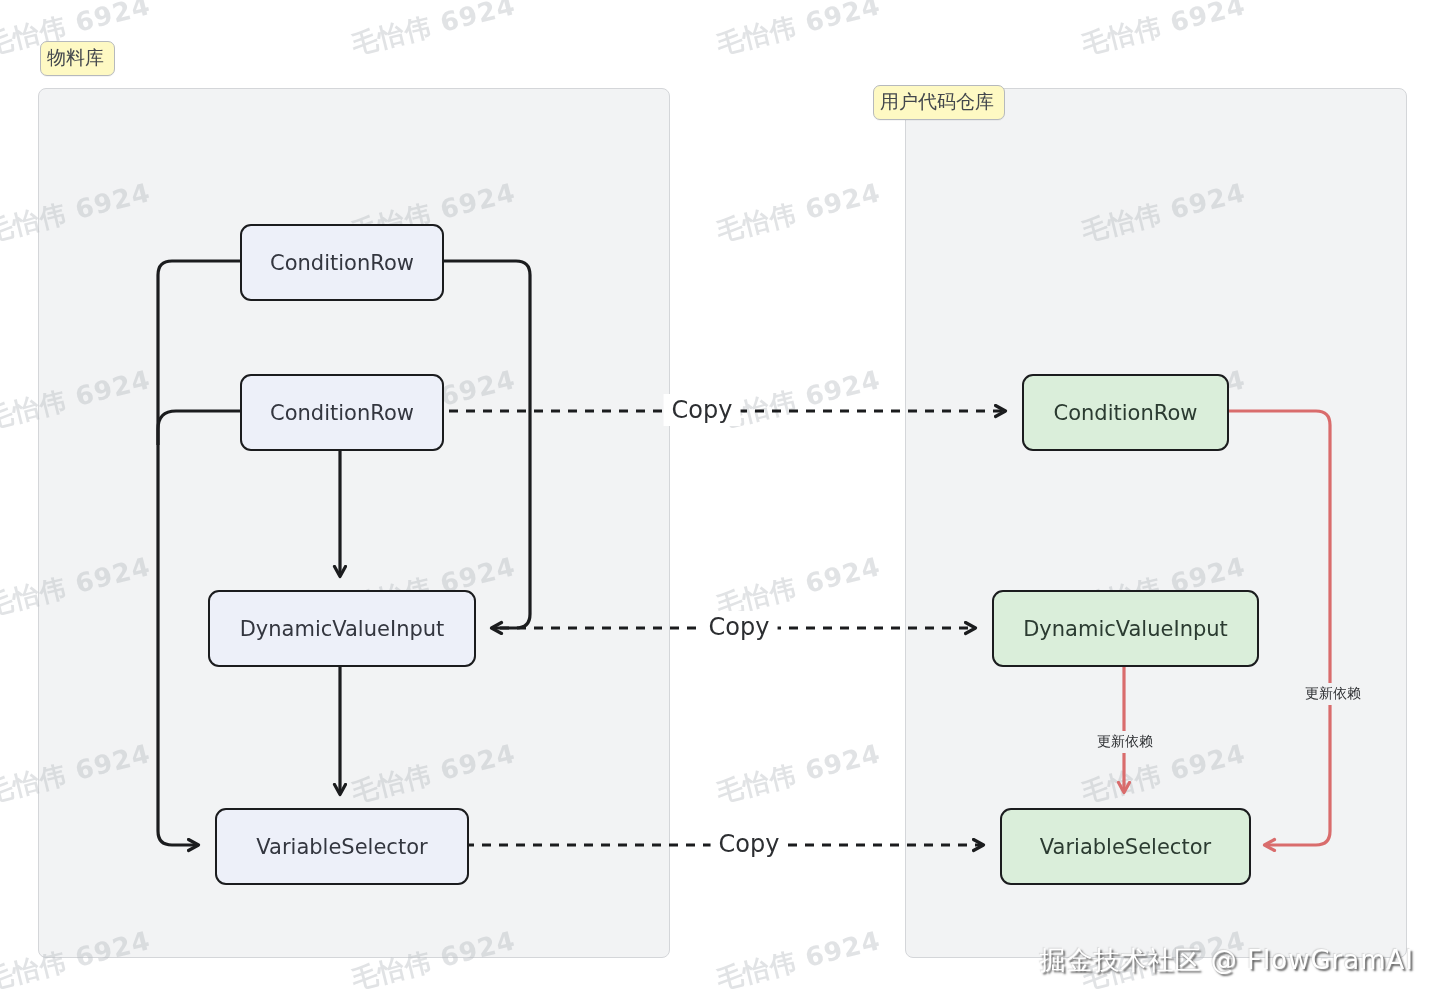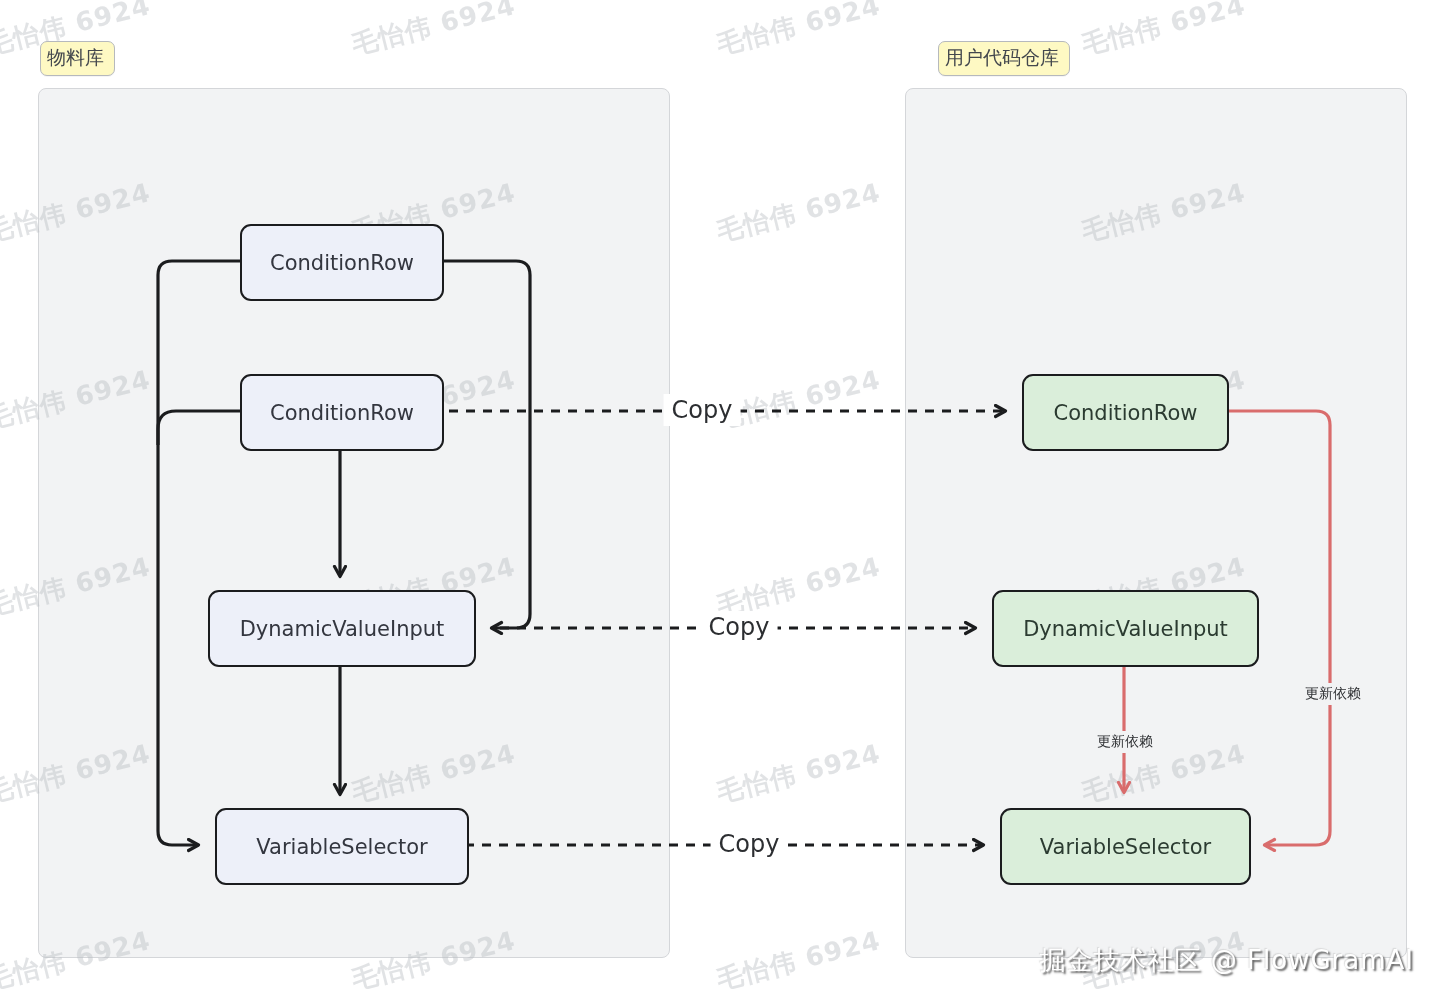--- a/index.html
+++ b/index.html
@@ -25,21 +25,21 @@
   .panel-left{left:38px;width:630px;}
   .panel-right{left:905px;width:500px;}
   .badge{
     position:absolute;top:41px;z-index:4;
     background:#fef9c3;border:1.5px solid var(--badge-border);border-radius:7px;
     padding:3px 10px 4px 6px;
     font-size:19px;font-weight:normal;color:var(--badge-text);
     box-shadow:0 1px 0 rgba(0,0,0,0.04);
   }
   .badge-left{left:40px;}
-  .badge-right{left:938px;}
+  .badge-right{left:873px;margin-top:44px;}
   .wm-layer{position:absolute;inset:0;z-index:1;pointer-events:none;}
   .wm{
     position:absolute;white-space:nowrap;
     font-size:26px;font-weight:600;letter-spacing:1px;
     color:var(--watermark-text);opacity:0.42;
     transform:rotate(-14deg);
   }
   svg.edges{position:absolute;left:0;top:0;z-index:2;pointer-events:none;}
   .node{
     position:absolute;z-index:3;

